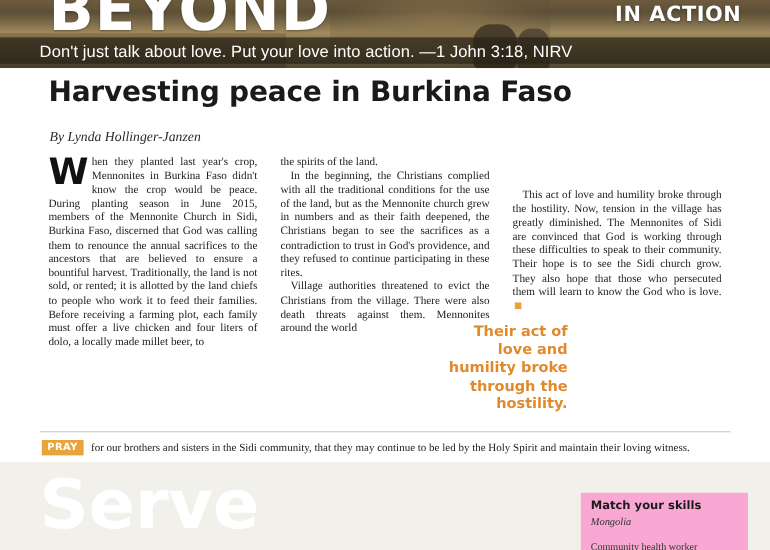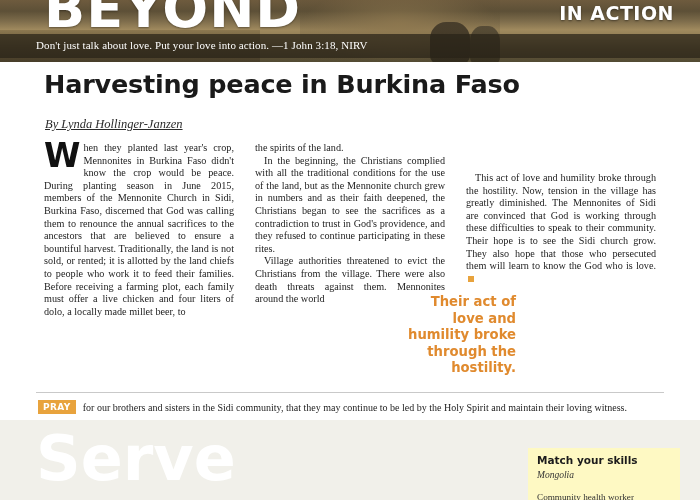--- a/index.html
+++ b/index.html
@@ -88,22 +88,22 @@
     position: absolute;
     left: 0; top: 34px;
     width: 700px;
     height: 24px;
     background: rgba(40,34,24,0.72);
   }
   .scripture-text {
     position: absolute;
     left: 36px;
     top: 39px;
-    font-family: Liberation Serif, serif;
-    font-size: 11px;
+    font-family: Liberation Sans, sans-serif;
+    font-size: 15px;
     color: #ffffff;
     letter-spacing: 0.1px;
   }
 
   
   .article {
     position: absolute;
     left: 0; top: 62px;
     width: 700px;
     height: 358px;
@@ -120,21 +120,20 @@
     letter-spacing: -0.2px;
   }
   .byline {
     position: absolute;
     left: 45px;
     top: 55px;
     font-family: "Liberation Serif", serif;
     font-style: italic;
     font-size: 12.5px;
     color: #2a2a2a;
-    text-decoration: underline;
   }
 
   .cols {
     position: absolute;
     left: 44px;
     top: 80px;
     width: 612px;
     display: flex;
     gap: 21px;
   }
@@ -236,21 +235,21 @@
     line-height: 1;
     color: #ffffff;
     letter-spacing: 0px;
   }
   .serve-card {
     position: absolute;
     left: 528px;
     top: 28px;
     width: 152px;
     height: 52px;
-    background: #fef9c3;
+    background: #f9a8d4;
     padding: 6px 9px 0 9px;
     box-sizing: border-box;
   }
   .serve-card-title {
     font-family: "DejaVu Sans", sans-serif;
     font-weight: bold;
     font-size: 10.5px;
     color: #1b1b1b;
     margin-bottom: 4px;
   }

